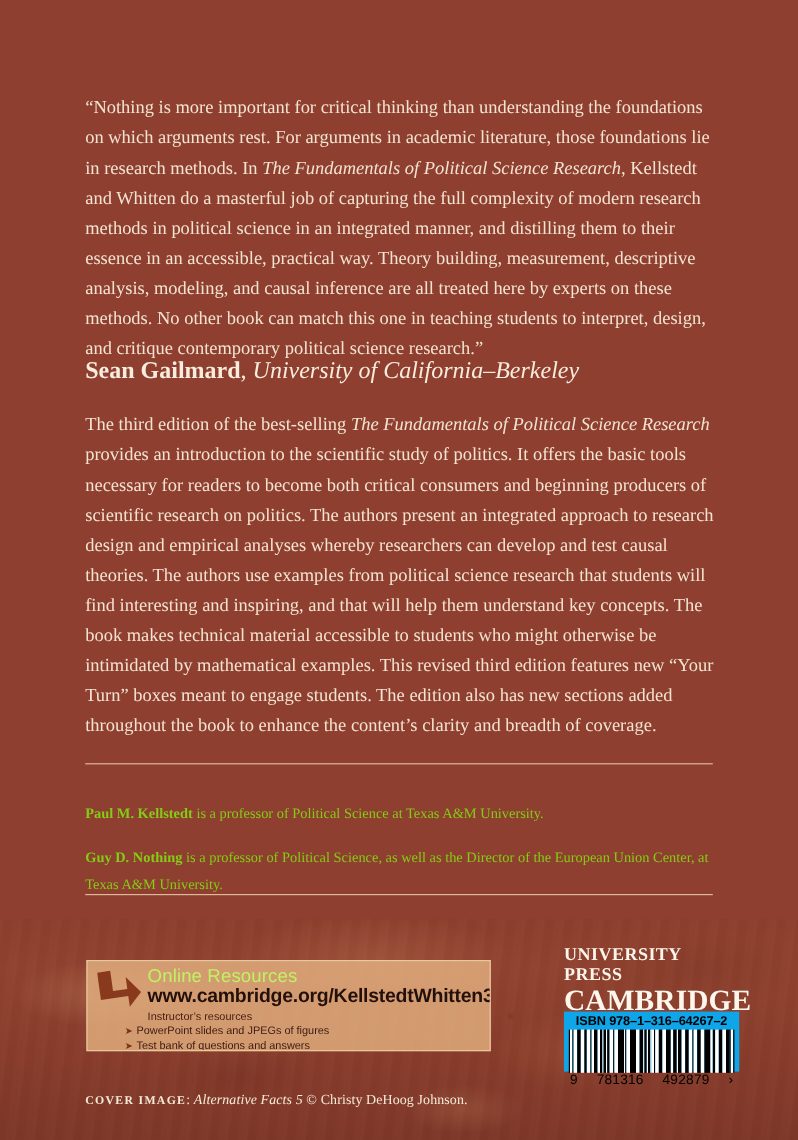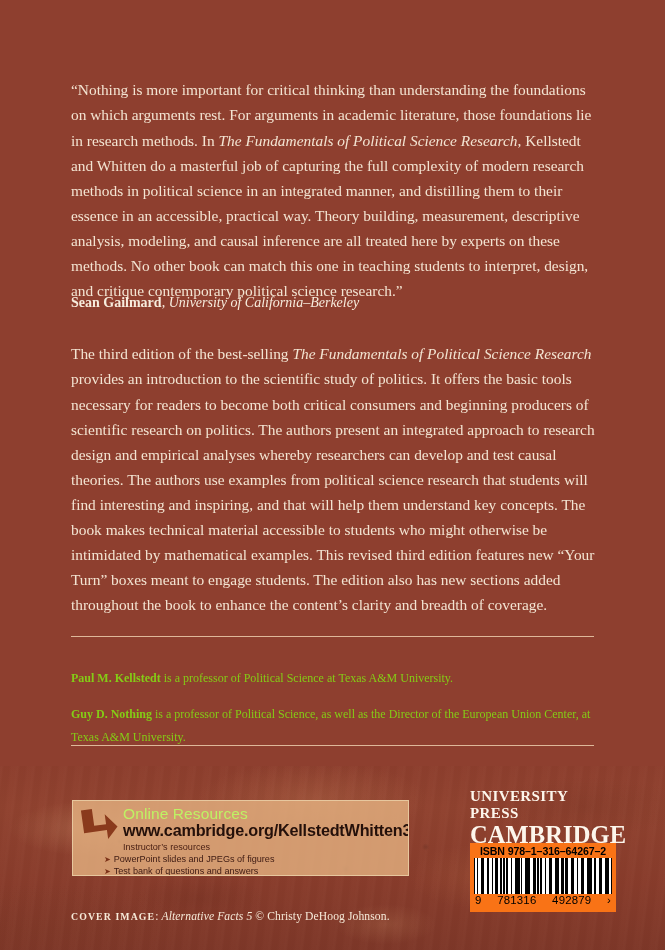--- a/index.html
+++ b/index.html
@@ -78,21 +78,21 @@
     color: #f3e4d2;
     text-align: left;
   }
   .blurb-quote i { font-style: italic; }
 
   .blurb-attr {
     position: absolute;
     left: 71px;
     top: 278px;
     width: 524px;
-    font-size: 14px;
+    font-size: 20px;
     line-height: 22px;
     color: #f7ecdd;
   }
   .blurb-attr b { font-weight: bold; }
   .blurb-attr i { font-style: italic; }
 
   .description {
     position: absolute;
     left: 71px;
     top: 326px;
@@ -227,22 +227,22 @@
     line-height: 15px;
     margin-top: 1px;
   }
 
   
   #barcode-box {
     position: absolute;
     left: 470px;
     top: 843px;
     width: 146px;
-    height: 69px;
-    background: #f97316;
+    height: 50px;
+    background: #0ea5e9;
     box-sizing: border-box;
     padding: 2px 4px 1px 4px;
   }
   #isbn-text {
     font-family: "Liberation Sans", "DejaVu Sans", sans-serif;
     font-size: 10.6px;
     font-weight: bold;
     color: #000;
     text-align: center;
     letter-spacing: -0.1px;

